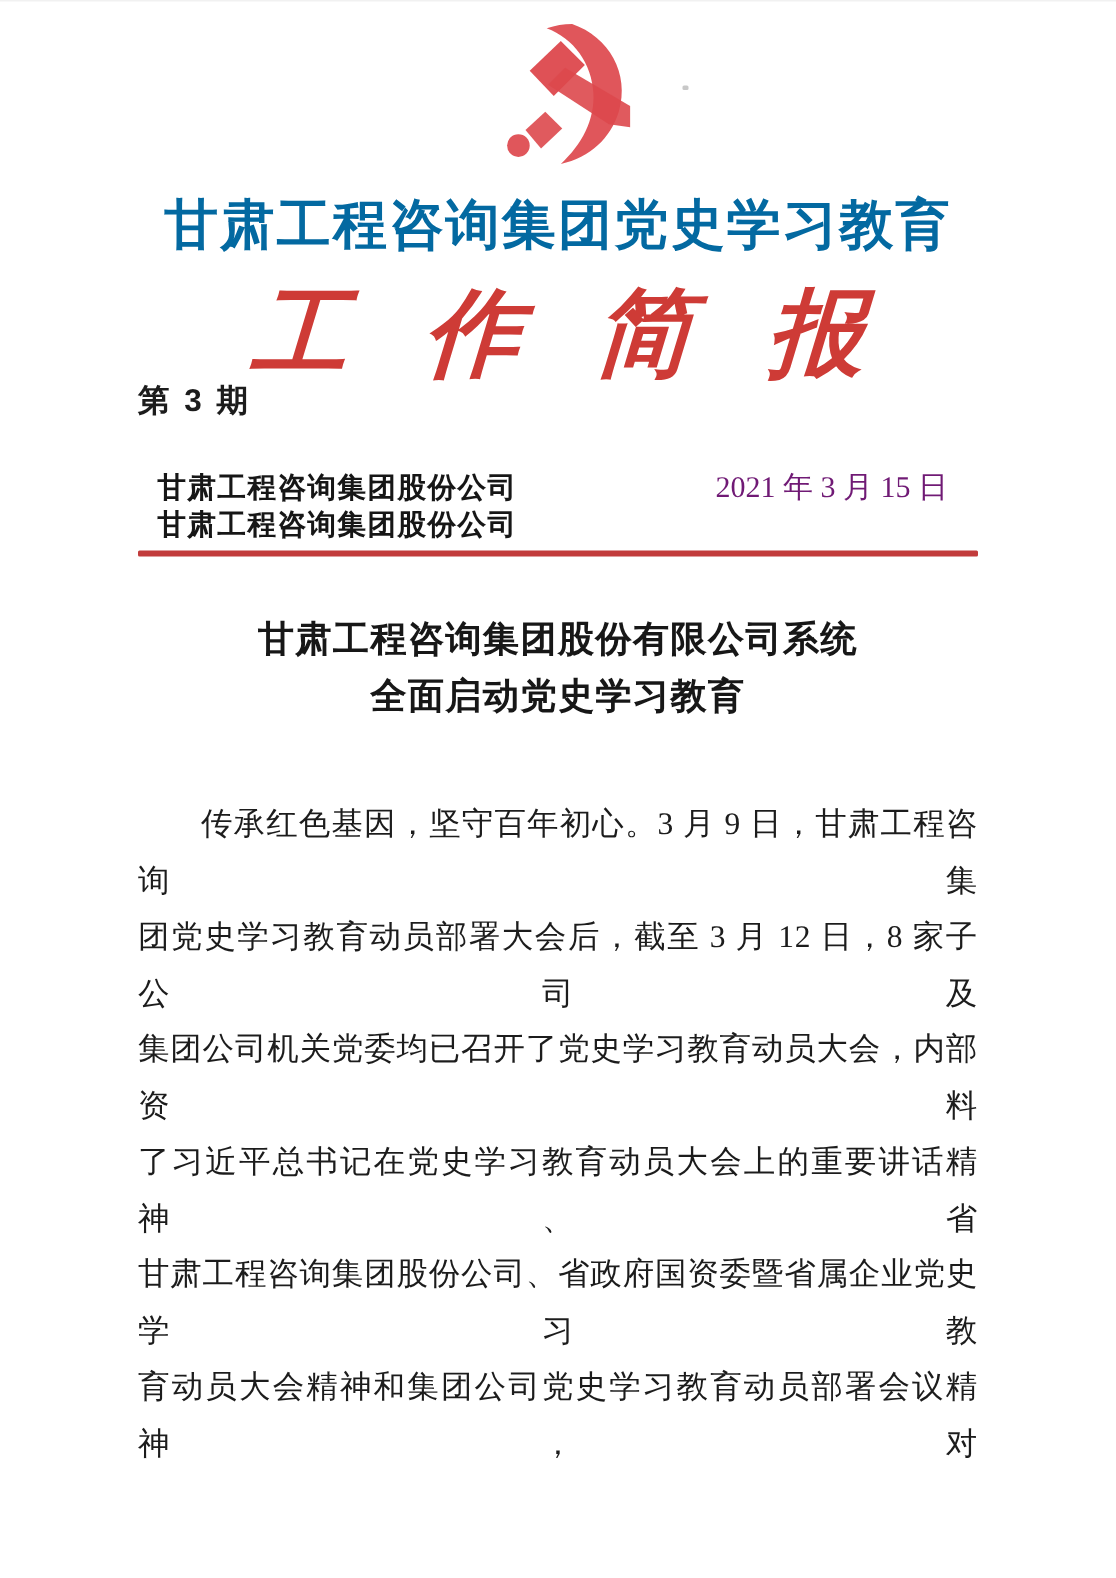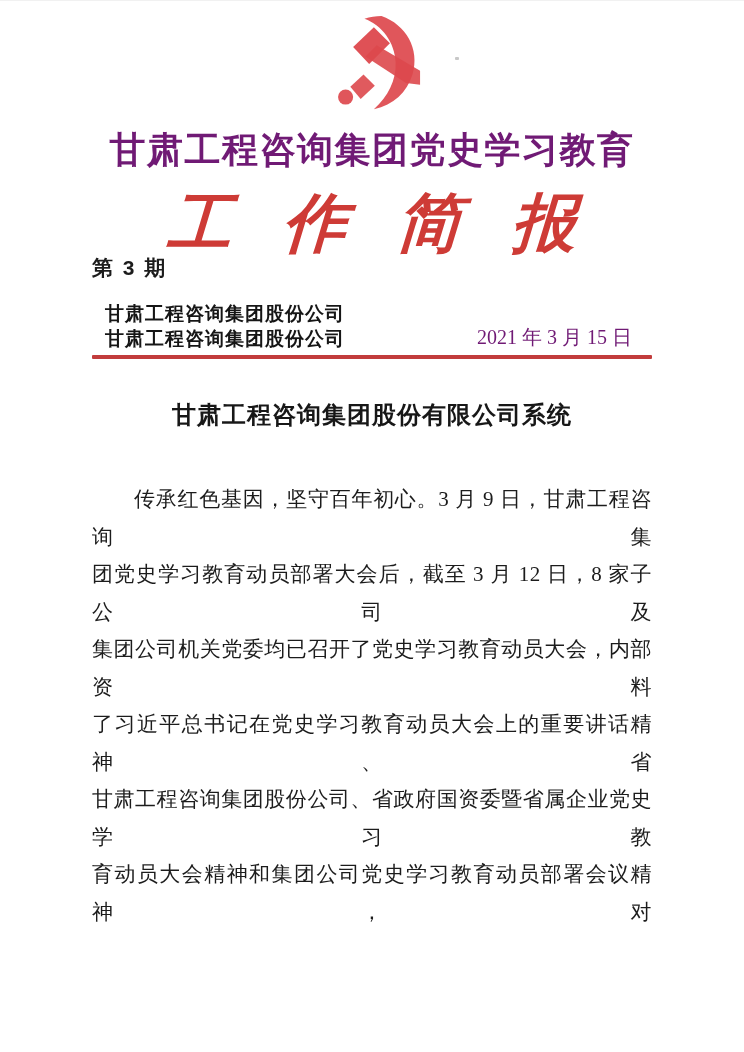--- a/index.html
+++ b/index.html
@@ -23,21 +23,21 @@
     line-height: 24px; color: #222;
   }
 
   .emblem-wrap { margin-top: 12px; text-align: center; height: 106px; }
   .emblem-wrap svg { display: inline-block; }
 
   .masthead {
     margin-top: 8px; text-align: center;
     font-family: "Liberation Sans", sans-serif;
     font-weight: bold; font-size: 36px; line-height: 46px;
-    letter-spacing: 1.5px; color: #701a75;
+    letter-spacing: 1.5px; color: #0369a1;
   }
 
   .brief-title {
     margin: 14px auto 0; width: 408px; height: 72px;
     display: flex; justify-content: space-between; align-items: center;
   }
   .brief-char {
     font-family: "DejaVu Serif", serif;
     font-style: italic; font-weight: bold;
     font-size: 64px; line-height: 72px;
@@ -45,22 +45,22 @@
   }
 
   .issue {
     margin-top: -4px; 
     font-family: "Liberation Sans", sans-serif;
     font-weight: bold; font-size: 21px; line-height: 26px;
     letter-spacing: 2px; color: #1c1c1c;
   }
 
   .issuer-row {
-    margin-top: 20px;
-    display: flex; justify-content: space-between; align-items: flex-end;
+    margin-top: 32px;
+    display: flex; justify-content: space-between; align-items: flex-start;
   }
   .issuer {
     margin-left: 13px;
     font-family: "Liberation Serif", serif;
     font-weight: 600; font-size: 19px; line-height: 25px;
     letter-spacing: 1px; color: #161616;
   }
   .date {
     margin-right: 20px; padding-bottom: 1px;
     font-family: Liberation Serif, serif;
@@ -122,20 +122,21 @@
       <div>甘肃工程咨询集团股份公司</div>
       <div>甘肃工程咨询集团股份公司</div>
     </div>
     <div class="date">2021 年 3 月 15 日</div>
   </div>
 
   <div class="rule"></div>
 
   <div class="article-title">
     <div>甘肃工程咨询集团股份有限公司系统</div>
+    <div>全面启动党史学习教育</div>
   </div>
 
   <div class="body-text">
     <div class="body-line first">传承红色基因，坚守百年初心。3 月 9 日，甘肃工程咨询集</div>
     <div class="body-line">团党史学习教育动员部署大会后，截至 3 月 12 日，8 家子公司及</div>
     <div class="body-line">集团公司机关党委均已召开了党史学习教育动员大会，内部资料</div>
     <div class="body-line">了习近平总书记在党史学习教育动员大会上的重要讲话精神、省</div>
     <div class="body-line">甘肃工程咨询集团股份公司、省政府国资委暨省属企业党史学习教</div>
     <div class="body-line">育动员大会精神和集团公司党史学习教育动员部署会议精神，对</div>
 

